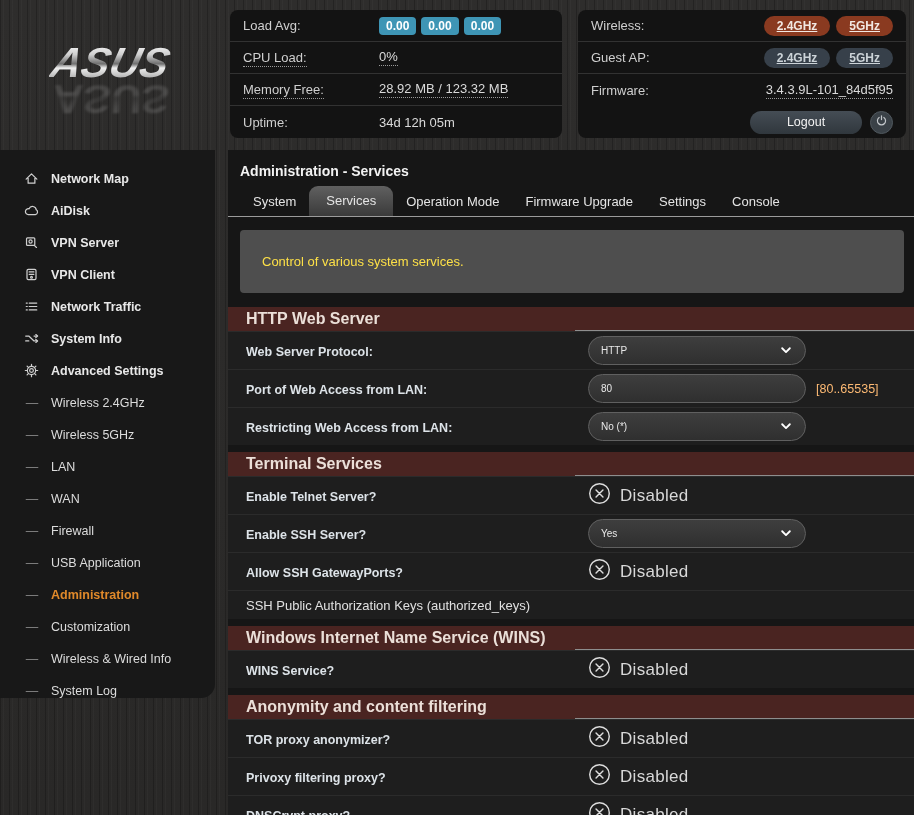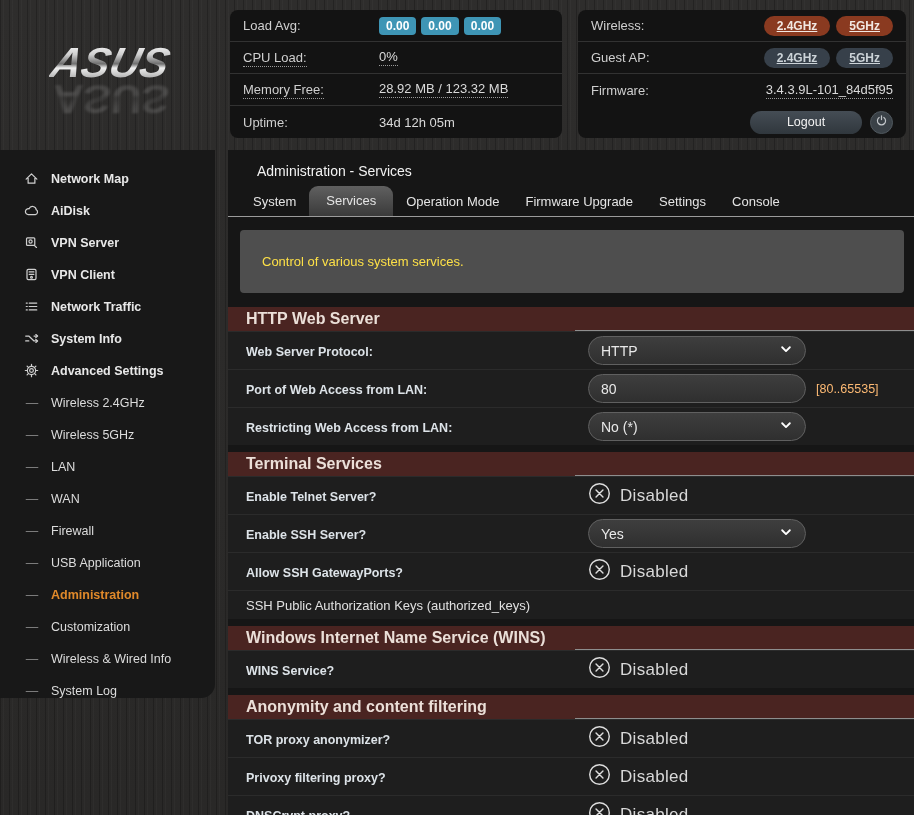--- a/index.html
+++ b/index.html
@@ -43,37 +43,37 @@
   
   #sidebar { position:absolute; left:0; top:150px; width:215px; padding-top:4px; background:#181818; border-bottom-right-radius:14px; }
   .side-item { height:32px; display:flex; align-items:flex-end; padding-left:24px; gap:11px; cursor:pointer; }
   .side-item .ic { width:16px; height:16px; flex:none; display:flex; align-items:center; }
   .side-item .lbl { font-size:12.5px; font-weight:bold; color:#e8e8e8; }
   .side-item.sub .dash { color:#8a8a8a; font-size:12.5px; width:16px; text-align:center; flex:none; }
   .side-item.sub .lbl { font-weight:normal; color:#dcdcdc; }
   .side-item.active .lbl { color:#e0892a; font-weight:bold; }
   
   #content { position:absolute; left:228px; top:150px; right:0; bottom:0; background:#161616; }
-  .page-title { padding:13px 14px 7px 12px; font-size:14px; font-weight:normal; color:#f2f2f2;margin-left:17px; }
+  .page-title { padding:13px 14px 7px 12px; font-size:14px; font-weight:bold; color:#f2f2f2; }
   .tabbar { display:flex; align-items:flex-end; padding:0 12px; border-bottom:1px solid #9b9b9b; }
   .tab { padding:6px 13px 7px; font-size:13px; color:#e4e4e4; cursor:pointer; }
   .tab.active { background:linear-gradient(#606060,#3a3a3a); border-radius:9px 9px 0 0; padding:7px 17px 8px; }
   .desc-box { margin:13px 10px 14px 12px; background:#4e4e4e; border-radius:4px; padding:24px 22px; color:#fde047; font-size:13px; }
   .section { background:#1e1e1e; margin-bottom:7px; }
   .sec-header { height:24px; background:#4a2421; display:flex; align-items:center; padding-left:18px; position:relative; }
   .sec-header .txt { font-size:16px; font-weight:bold; color:#ebdfd8; }
   .sec-rule { position:absolute; left:347px; right:0; bottom:0; height:1px; background:#8e8e8e; }
   .row { min-height:38px; display:flex; align-items:center; border-top:1px solid #2b2b2b; }
   .section .row:first-of-type { border-top:none; }
   .row.short { min-height:29px; }
   .row-label { width:347px; flex:none; padding-left:18px; }
   .row-label .lbl-text { font-size:12.5px; font-weight:bold; color:#dde3e8; }
   .row-label.plain .lbl-text { font-weight:normal; font-size:13px; color:#e0e0e0; }
   .row-value { flex:1; display:flex; align-items:center; padding-left:13px; }
-  .pill { width:218px; height:29px; border-radius:15px; background:linear-gradient(#3e3e3e,#2f2f2f); border:1px solid #606060; color:#e8e8e8; font-size:14px; display:flex; align-items:center; padding:0 12px; }
+  .pill { width:218px; height:29px; border-radius:15px; background:linear-gradient(#3e3e3e,#2f2f2f); border:1px solid #606060; color:#e8e8e8; font-size:10px; display:flex; align-items:center; padding:0 12px; }
   .pill.select { justify-content:space-between; cursor:pointer; }
   input.pill { font-family:"Liberation Sans", sans-serif; outline:none; }
   .hint { margin-left:10px; font-size:12.5px; color:#fdba74; }
   .status { display:flex; align-items:center; gap:9px; cursor:pointer; }
   .status .stxt { font-size:17px; color:#d8d8d8; letter-spacing:.3px; }
 </style>
 </head>
 <body>
 
 <div class="logo-wrap">

